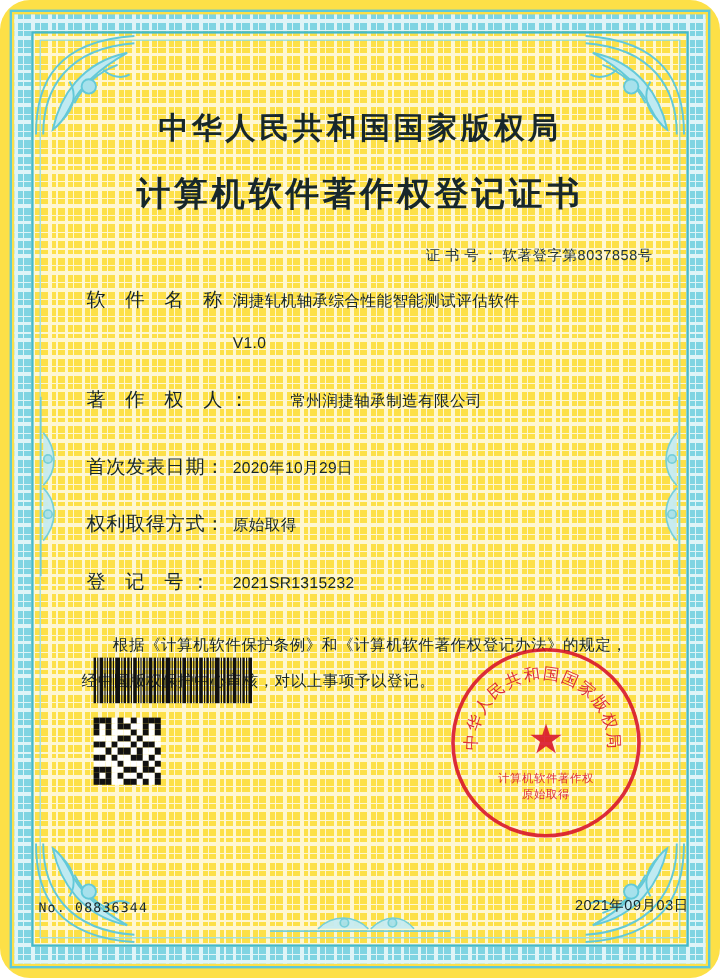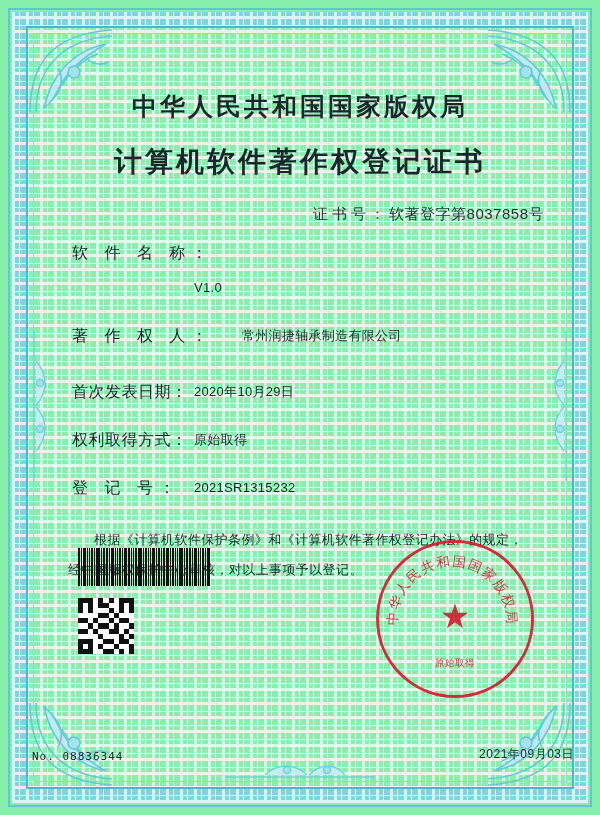--- a/index.html
+++ b/index.html
@@ -10,23 +10,24 @@
   body {
     width: 600px;
     height: 815px;
     font-family: "Liberation Sans", sans-serif;
     overflow: hidden;
   }
   #certificate {
     position: relative;
     width: 600px;
     height: 815px;
-    background: #86efac;
+    background: #fde047;
     box-sizing: border-box;
     overflow: hidden;
+    border-radius: 25px;
   }
   
   .border-outer {
     position: absolute;
     left: 8px; top: 8px; right: 8px; bottom: 8px;
     border: 2px solid #5ec8d8;
   }
   .border-band {
     position: absolute;
     left: 12px; top: 12px; right: 12px; bottom: 12px;
@@ -103,21 +104,21 @@
     text-align: center;
     font-family: "DejaVu Serif", serif;
     font-size: 28px;
     letter-spacing: 3px;
     color: #17272b;
     margin-top: 20px;
     font-weight: 700;
   }
   .cert-no {
     text-align: right;
-    font-size: 15px;
+    font-size: 12px;
     color: #20333a;
     margin-top: 24px;
     padding-right: 14px;
     letter-spacing: .5px;
   }
   .cert-no .label { letter-spacing: 4px; }
 
   .field-table {
     margin-top: 18px;
     padding: 0 18px 0 30px;
@@ -340,20 +341,21 @@
     <div class="title-cn2">计算机软件著作权登记证书</div>
 
     <div class="cert-no">
       <span class="label">证书号：</span><span>软著登字第8037858号</span>
     </div>
 
     <div class="field-table">
 
       <div class="row">
         <div class="k spaced">软 件 名 称：</div>
+        <div class="v">润捷轧机轴承综合性能智能测试评估软件</div>
       </div>
 
       <div class="row gap-lg">
         <div class="k"></div>
         <div class="v">V1.0</div>
       </div>
 
       <div class="row gap-xl">
         <div class="k spaced">著 作 权 人：</div>
         <div class="v">常州润捷轴承制造有限公司</div>
@@ -564,20 +566,21 @@
         <defs>
           <path id="sealArc" d="M 18,78 A 55,55 0 0 1 128,78"></path>
         </defs>
         <text font-family="DejaVu Serif, serif" font-size="13.5" fill="#d8122a" letter-spacing="1.6">
           <textPath href="#sealArc" startOffset="50%" text-anchor="middle">中华人民共和国国家版权局</textPath>
         </text>
       </svg>
     </div>
     <div class="star">★</div>
     <div class="bottom-text">
+      <div>计算机软件著作权</div>
       <div>原始取得</div>
     </div>
   </div>
 
   <div class="footer">
     <div class="no">No. 08836344</div>
     <div class="date">2021年09月03日</div>
   </div>
 
 </div>

